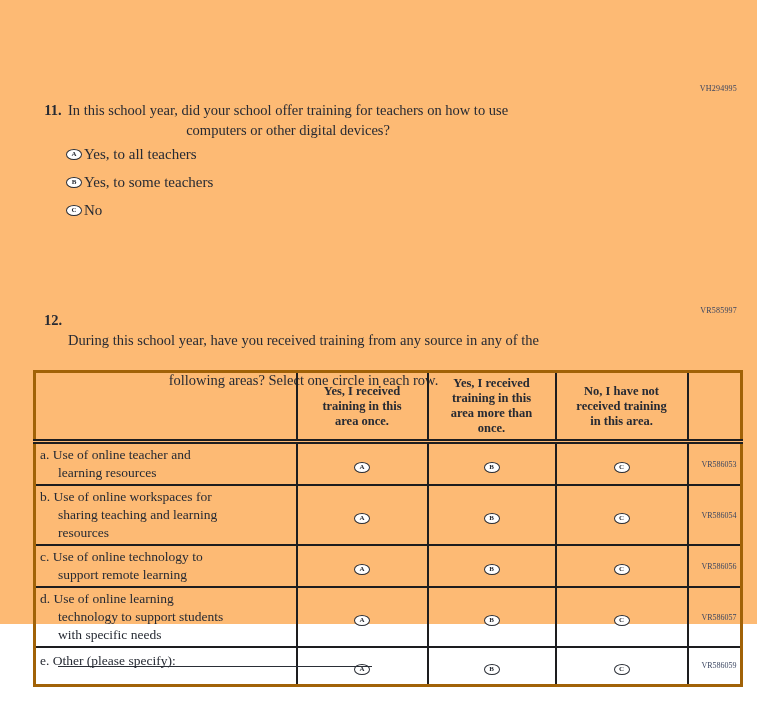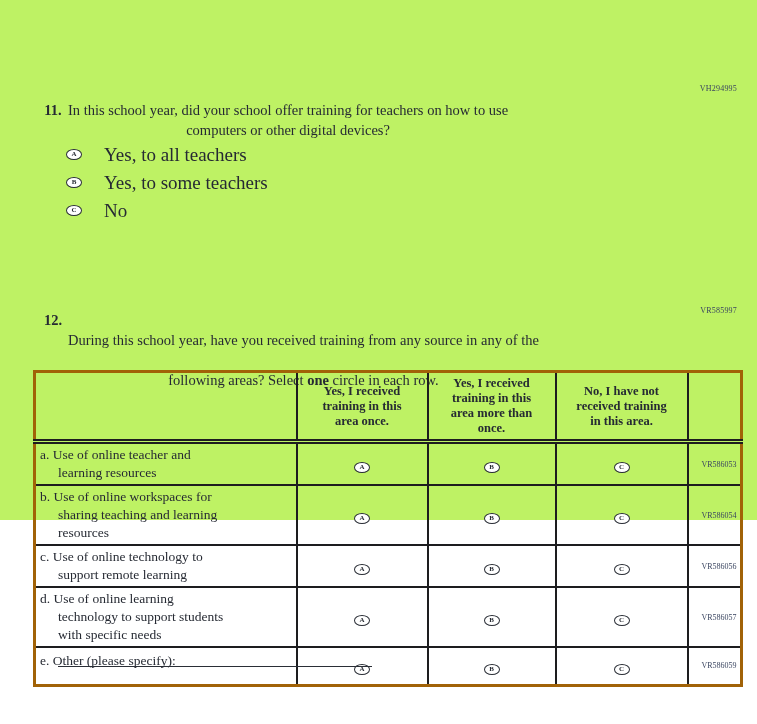--- a/index.html
+++ b/index.html
@@ -4,47 +4,47 @@
 <style>
   * { margin:0; padding:0; box-sizing:border-box; }
   html,body { background:#ffffff; }
   body {
     width:757px; height:724px;
     font-family:"Liberation Serif", serif;
     color:#262a33;
     position:relative;
     overflow:hidden;
   }
-  .page { position:relative; width:757px; height:520px; background:#bef264; }
+  .page { position:relative; width:757px; height:624px; background:#fdba74; }
 
   .accession-code {
     position:absolute; right:20px;
     font-size:8px; letter-spacing:0.2px;
     color:#3a4560;
   }
   #code-q11 { top:84px; }
   #code-q12 { top:306px; }
 
   .question { position:absolute; left:38px; display:flex; }
   #q11 { top:100px; }
   #q12 { top:299px;margin-top:11px; }
   .q-number { width:30px; font-weight:700; font-size:14.5px; line-height:20px;text-align:center; }
   .q-text   { font-size:14.5px; line-height:20px; white-space:pre-line;text-align:center; }
-  .q-text .bold { font-weight:700; }
+  .q-text .bold { font-weight:400; }
 
   .options { position:absolute; left:66px; top:147px; }
   .option { display:flex; align-items:center; margin-bottom:13px; height:15px; cursor:pointer; }
   .bubble {
     display:inline-flex; align-items:center; justify-content:center;
     width:16px; height:11px; flex-shrink:0;
     border:1.2px solid #2a2e36; border-radius:50%;
     font-size:7px; line-height:1; font-weight:700; color:#2a2e36;
     background:#fff;
   }
-  .option .option-label { margin-left:22px; font-size:19px; }
+  .option .option-label { margin-left:2px; font-size:15px; }
 
   .table-wrap { position:absolute; left:33px; top:370px; width:707px; }
   table {
     border-collapse:collapse; table-layout:fixed;
     width:707px;
     border:3px solid #a16207;
   }
   th, td { border:2.5px solid #1d1d1f; }
   thead th {
     border-bottom:5px double #1d1d1f;

